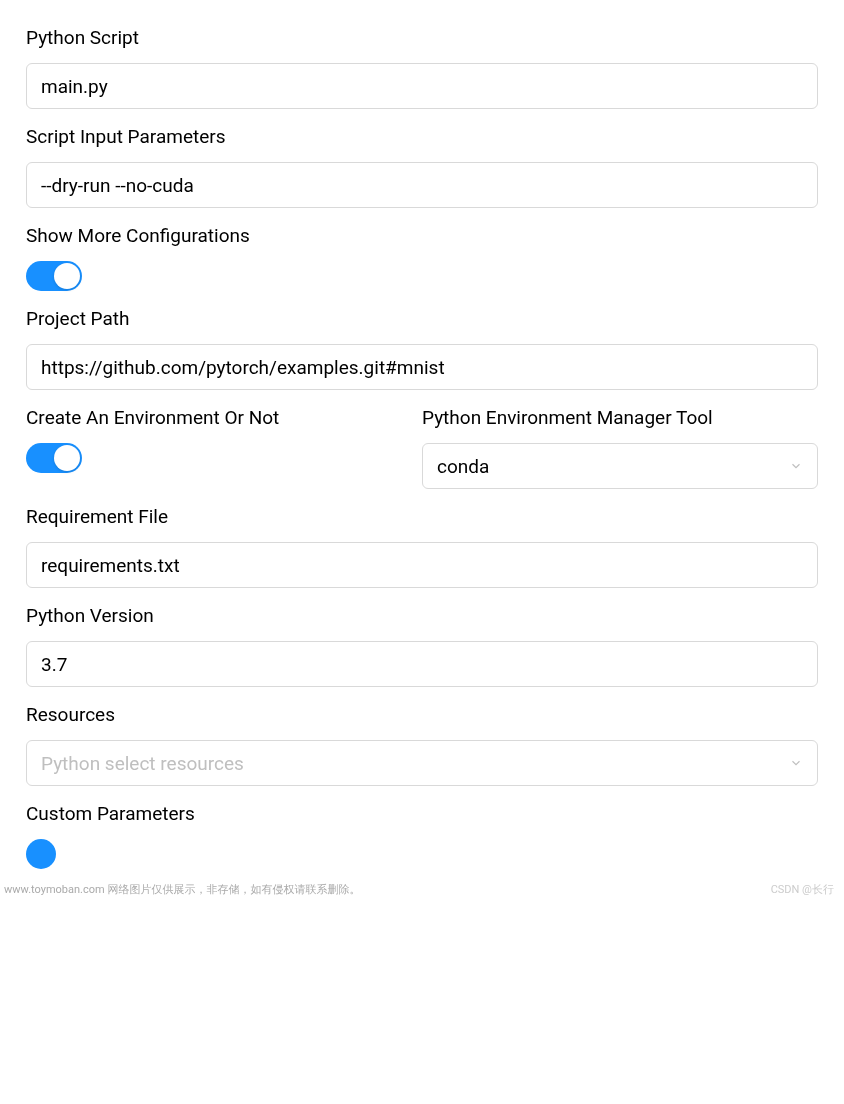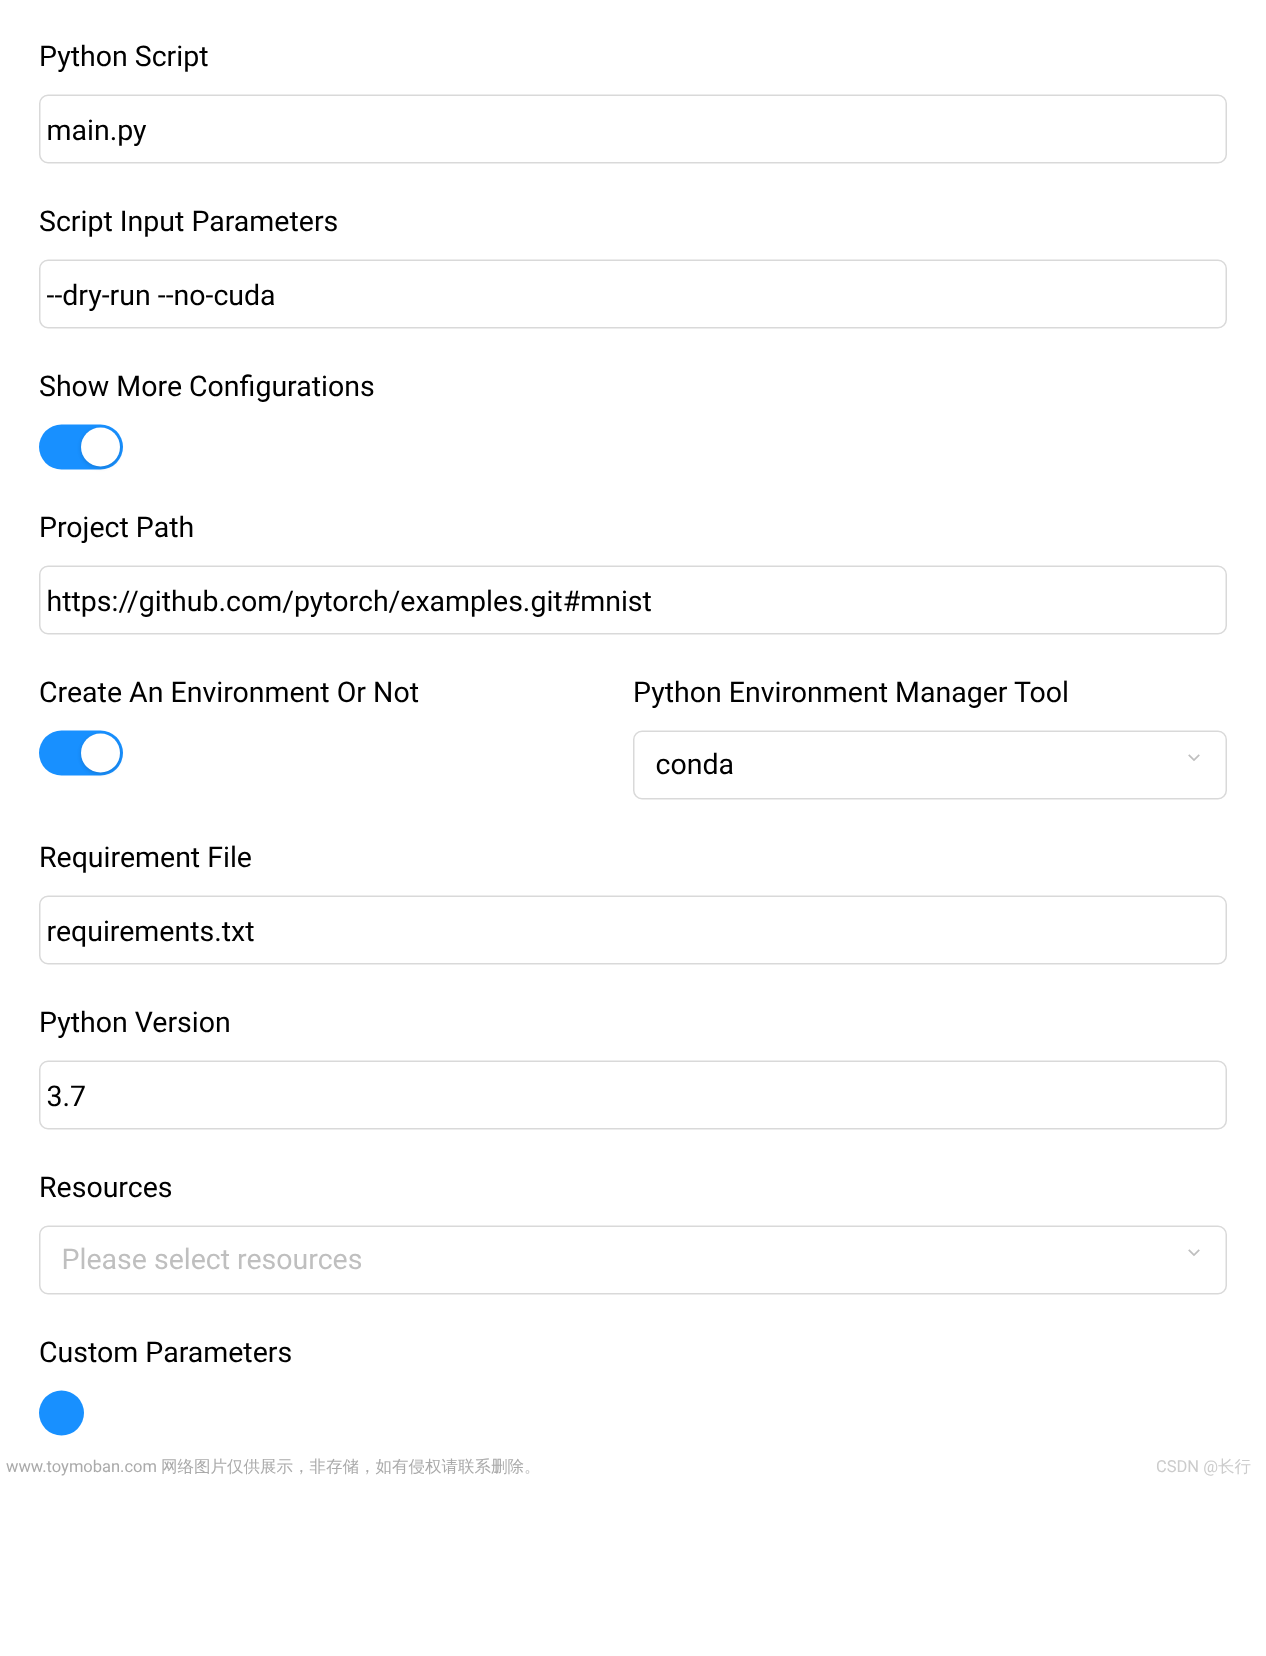--- a/index.html
+++ b/index.html
@@ -10,32 +10,32 @@
     body {
       font-family: -apple-system, BlinkMacSystemFont, "Segoe UI", Roboto, "Helvetica Neue", Arial, sans-serif;
       background: #fff;
       padding: 26px;
       width: 844px;
       color: #000;
       font-size: 19px;
       position: relative;
     }
     .form-group {
-      margin-bottom: 27px;
+      margin-bottom: 16px;
     }
     .form-label {
       display: block;
       font-size: 19px;
       color: #000;
       margin-bottom: 14px;
       font-weight: 400;
     }
     .form-input {
       width: 100%;
-      padding: 10px 4px;
+      padding: 10px 14px;
       font-size: 19px;
       border: 1px solid #d9d9d9;
       border-radius: 6px;
       color: #000;
       background: #fff;
       outline: none;
       height: 46px;
       font-family: inherit;
     }
     .form-input::placeholder {
@@ -45,21 +45,21 @@
       width: 100%;
       padding: 10px 14px;
       font-size: 19px;
       border: 1px solid #d9d9d9;
       border-radius: 6px;
       color: #000;
       background: #fff;
       height: 46px;
       position: relative;
       display: flex;
-      align-items: flex-start;
+      align-items: center;
       justify-content: space-between;
       cursor: pointer;
     }
     .form-select.placeholder {
       color: #bfbfbf;
     }
     .select-arrow {
       color: #bfbfbf;
       display: inline-flex;
       align-items: center;
@@ -162,21 +162,21 @@
 </div>
 
 <div class="form-group">
   <label class="form-label">Python Version</label>
   <input type="text" class="form-input" value="3.7" style="">
 </div>
 
 <div class="form-group">
   <label class="form-label">Resources</label>
   <div class="form-select placeholder">
-    <span>Please select resources</span>
+    <span>Python select resources</span>
     <span class="select-arrow">
       <svg width="14" height="14" viewBox="0 0 24 24" fill="none" stroke="currentColor" stroke-width="2">
           <polyline points="6 9 12 15 18 9"></polyline>
         </svg>
     </span>
   </div>
 </div>
 
 <div class="form-group" style="margin-bottom:10px">
   <label class="form-label">Custom Parameters</label>

